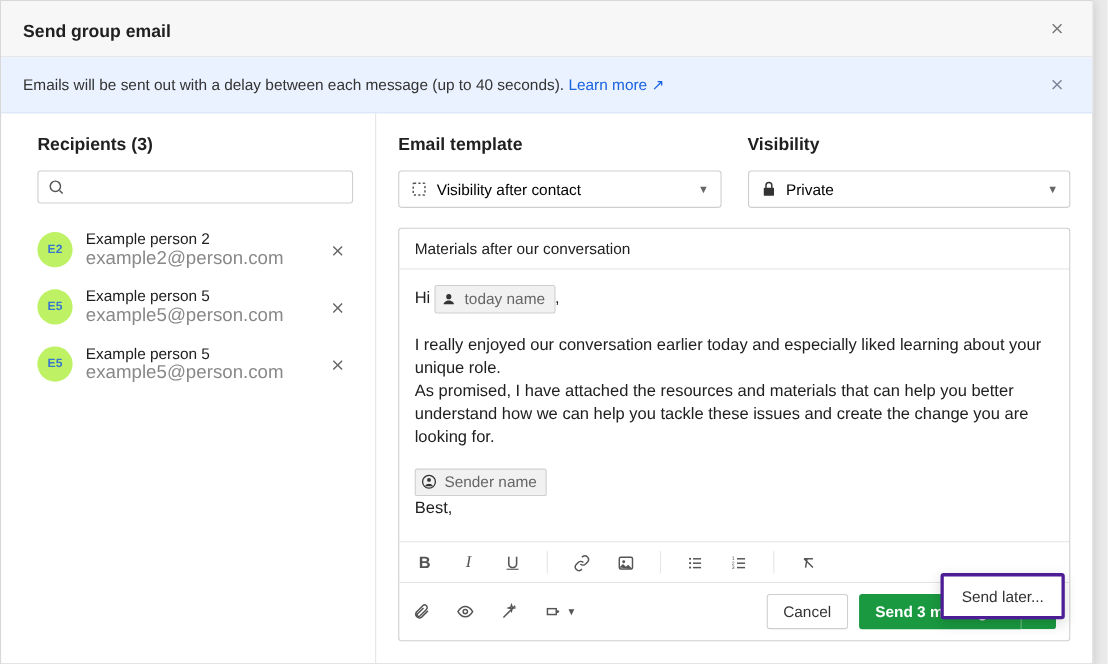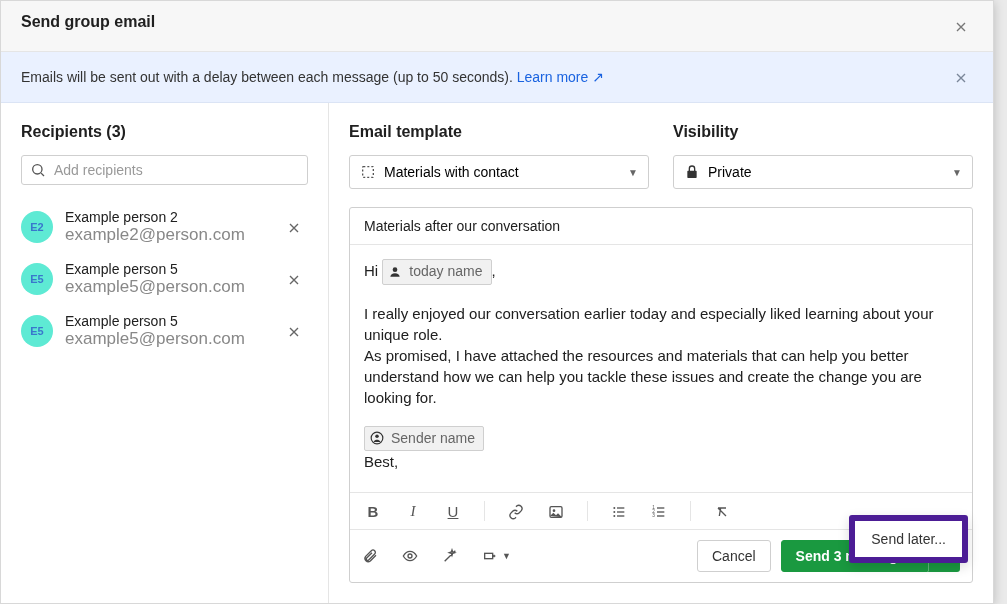--- a/index.html
+++ b/index.html
@@ -23,21 +23,21 @@
       width: 994px;
       height: 604px;
       background: #fff;
       box-shadow: 0 2px 10px rgba(0,0,0,0.2);
       display: flex;
       flex-direction: column;
       border: 1px solid #d8d8d8;
     }
     .modal-header {
       display: flex;
-      align-items: flex-start;
+      align-items: flex-end;
       justify-content: space-between;
       padding: 12px 20px;
       border-bottom: 1px solid #e5e5e5;
       background: #f7f7f7;
     }
     .modal-title {
       font-size: 16px;
       font-weight: 600;
       color: #202020;
     }
@@ -60,20 +60,21 @@
     .banner .modal-close { color: #7a8699; }
     .body {
       display: flex;
       flex: 1;
       overflow: hidden;
     }
     .left {
       width: 328px;
       border-right: 1px solid #e5e5e5;
       padding: 20px;
+      margin-left: 13px;
     }
     .right {
       flex: 1;
       padding: 20px;
       display: flex;
       flex-direction: column;
     }
     .section-title {
       font-size: 16px;
       font-weight: 600;
@@ -97,21 +98,21 @@
     }
     .search-box input::placeholder { color: #999; }
     .recipient {
       display: flex;
       align-items: center;
       padding: 8px 0;
     }
     .avatar {
       width: 32px; height: 32px;
       border-radius: 50%;
-      background: #5eead4;
+      background: #bef264;
       color: #3977cc;
       font-weight: 600;
       font-size: 11px;
       display: flex;
       align-items: center;
       justify-content: center;
       flex-shrink: 0;
     }
     .rec-info {
       margin-left: 12px;
@@ -229,21 +230,21 @@
       border-top: 1px solid #1a9940;
       border-right: 1px solid #1a9940;
       border-bottom: 1px solid #1a9940;
     }
     .btn-primary.split-left { border-radius: 3px 0 0 3px; }
     .menu {
       position: absolute;
       right: 25px;
       bottom: 40px;
       background: #fff;
-      border: 6px solid #4c1d95;
+      border: 3px solid #4c1d95;
       border-radius: 3px;
       box-shadow: 0 4px 12px rgba(0,0,0,0.15);
       padding: 10px 16px;
       min-width: 96px;
     }
     .menu-item { cursor: pointer; color: #333; }
     
     .bg-table {
       position: absolute;
       bottom: 0;
@@ -296,40 +297,39 @@
     <span class="modal-title">Send group email</span>
     <span class="modal-close">
       <svg class="ico" viewBox="0 0 24 24" fill="none" stroke="currentColor" stroke-width="2">
           <path d="M18 6L6 18M6 6l12 12"></path>
         </svg>
     </span>
   </div>
 
   <div class="banner">
     <span>
-      <span>Emails will be sent out with a delay between each message (up to 50 seconds). </span>
+      <span>Emails will be sent out with a delay between each message (up to 40 seconds). </span>
       <a><span>Learn more</span> ↗</a>
     </span>
     <span class="modal-close">
       <svg class="ico" viewBox="0 0 24 24" fill="none" stroke="currentColor" stroke-width="2">
           <path d="M18 6L6 18M6 6l12 12"></path>
         </svg>
     </span>
   </div>
 
   <div class="body">
 
     <div class="left">
       <div class="section-title">Recipients (3)</div>
       <div class="search-box">
         <svg class="ico" viewBox="0 0 24 24" fill="none" stroke="#555" stroke-width="2">
             <circle cx="11" cy="11" r="7"></circle>
             <path d="M21 21l-4.3-4.3"></path>
           </svg>
-        <input type="text" placeholder="Add recipients" style="">
       </div>
 
       <div class="recipient">
         <div class="avatar">E2</div>
         <div class="rec-info">
           <div class="rec-name">Example person 2</div>
           <div class="rec-email">example2@person.com</div>
         </div>
         <span class="rec-remove">
           <svg class="ico" viewBox="0 0 24 24" fill="none" stroke="currentColor" stroke-width="2">
@@ -366,21 +366,21 @@
     </div>
 
     <div class="right">
       <div class="top-row">
         <div class="template-col">
           <div class="section-title">Email template</div>
           <div class="select-box">
             <svg class="ico" viewBox="0 0 24 24" fill="none" stroke="#555" stroke-width="2">
                 <rect x="4" y="4" width="16" height="16" rx="1" stroke-dasharray="3 3"></rect>
               </svg>
-            <span>Materials with contact</span>
+            <span>Visibility after contact</span>
             <span class="caret">▼</span>
           </div>
         </div>
         <div class="vis-col">
           <div class="section-title">Visibility</div>
           <div class="select-box">
             <svg class="ico" viewBox="0 0 24 24" fill="#333">
                 <path d="M7 10V7a5 5 0 0110 0v3h1a1 1 0 011 1v9a1 1 0 01-1 1H6a1 1 0 01-1-1v-9a1 1 0 011-1h1zm2 0h6V7a3 3 0 00-6 0v3z"></path>
               </svg>
             <span>Private</span>

